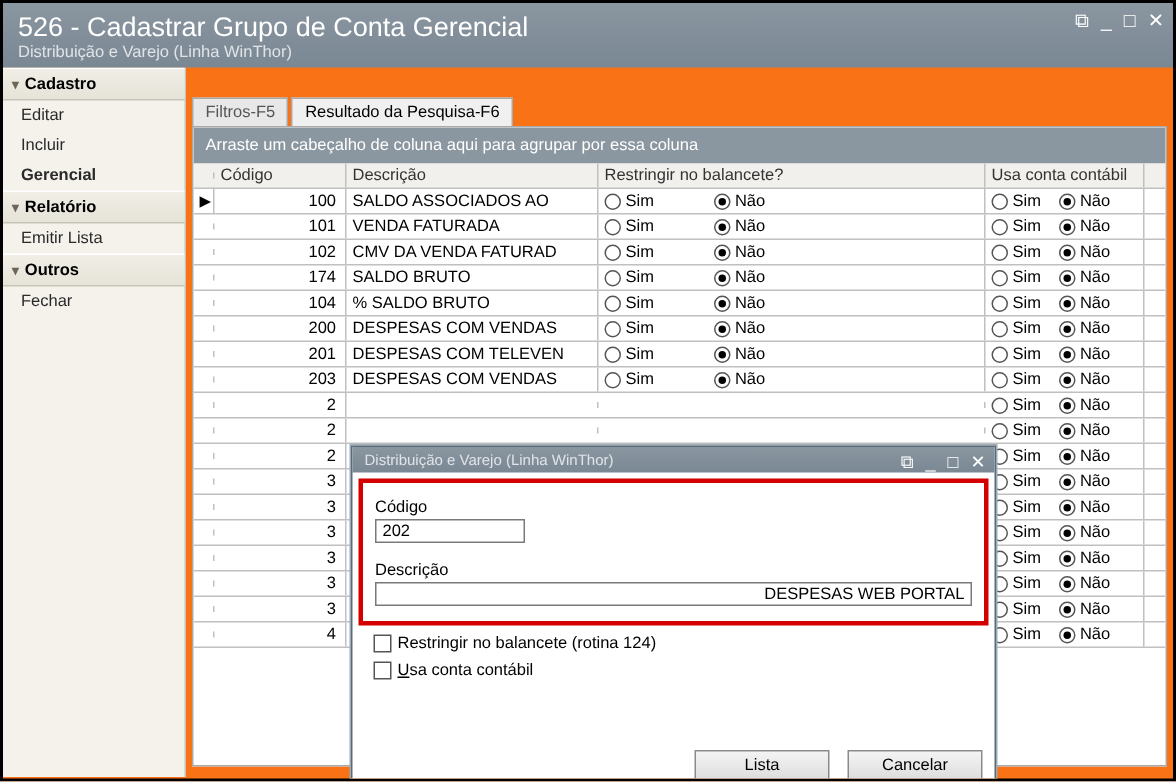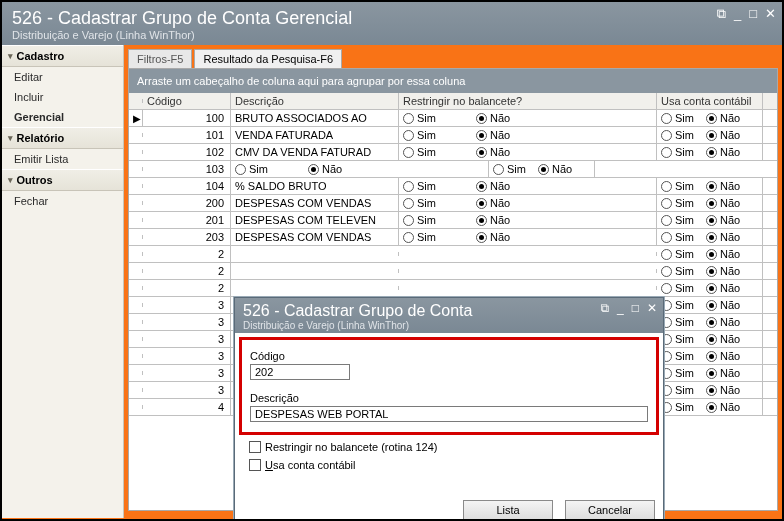--- a/index.html
+++ b/index.html
@@ -9,21 +9,21 @@
   .titlebar .title { font-size: 18px; font-weight: normal; }
   .titlebar .subtitle { font-size: 11px; color: #e0e4e8; }
   .titlebar .controls { position: absolute; top: 4px; right: 6px; display: flex; gap: 8px; }
   .titlebar .controls span { color: #fff; font-size: 13px; cursor: default; }
   .body-area { display: flex; height: calc(100% - 44px); }
   .sidebar { width: 122px; background: #f4f2eb; border-right: 1px solid #c8c4b8; }
   .accordion-header { background: linear-gradient(#f0eee6,#e6e3d8); border-top:1px solid #fff; border-bottom:1px solid #c8c4b8; padding: 4px 6px; font-weight: bold; display:flex; align-items:center; gap:4px; }
   .chevron { font-size: 9px; color:#6a6658; }
   .sidebar-item { padding: 4px 12px; color:#2a2a2a; cursor:default; }
   .sidebar-item.active { font-weight:bold; }
-  .main { flex:1; padding:4px 4px 4px 4px; position:relative; }
+  .main { flex:1; padding:20px 4px 4px 4px; position:relative; }
   .tabs { display:flex; gap:0; }
   .tab { padding:3px 8px; border:1px solid #a9a9a9; background:#f0f0f0; border-bottom:none; margin-right:2px; }
   .tab.inactive { background:#e8e8e8; color:#555; }
   .panel { border:1px solid #a9a9a9; background:#fff; height:calc(100% - 22px); position:relative; overflow:hidden; }
   .groupbar { background:#8a96a0; color:#fff; padding:6px 8px; font-size:11px; }
   .grid-head, .grid-row { display:flex; border-bottom:1px solid #c0c0c0; align-items:center; }
   .grid-head { background:#f1f0ec; font-weight:normal; color:#333; }
   .cell { padding:2px 4px; border-right:1px solid #c0c0c0; overflow:hidden; white-space:nowrap; }
   .col-mark { width:14px; text-align:center; }
   .col-cod { width:88px; text-align:right; padding-right:6px; }
@@ -38,21 +38,21 @@
   
   .dialog { position:absolute; left:232px; top:295px; width:430px; height:230px; border:1px solid #5a6a78; background:#fff; box-shadow:0 0 0 1px #9aaab6; }
   .dialog .titlebar2 { background:linear-gradient(#8a96a0,#7a8894); color:#fff; padding:4px 8px 2px 8px; position:relative; }
   .dialog .titlebar2 .t { font-size:16px; }
   .dialog .titlebar2 .s { font-size:10px; color:#e0e4e8; }
   .dialog .titlebar2 .ctr { position:absolute; top:3px; right:6px; display:flex; gap:8px; }
   .dialog .titlebar2 .ctr span { color:#fff; font-size:12px; }
   .dialog .content { padding:4px; }
   .red-box { border:3px solid #d40000; padding:8px 8px 10px 8px; }
   .field-label { margin-top:2px; }
-  .text-input { border:1px solid #7a7a7a; padding:1px 4px; background:#fff; }
+  .text-input { border:1px solid #7a7a7a; padding:1px 4px; background:#fff;text-align:right; }
   .codigo-input { width:100px; text-align:left; display:block; margin-top:2px; }
   .desc-input { width:100%; display:block; margin-top:2px; }
   .check-row { margin:6px 10px 2px 10px; display:flex; align-items:center; gap:4px; }
   .checkbox { width:12px; height:12px; border:1px solid #555; background:#fff; display:inline-block; }
   .underline { text-decoration:underline; }
   .dlg-buttons { position:absolute; bottom:6px; right:8px; display:flex; gap:12px; }
   .btn { width:90px; padding:3px 0; text-align:center; border:1px solid #8a8a8a; background:linear-gradient(#f4f4f4,#dedede); }
 </style>
 </head>
 <body>
@@ -103,21 +103,21 @@
           <div class="cell col-mark"></div>
           <div class="cell col-cod" style="text-align:left">Código</div>
           <div class="cell col-desc">Descrição</div>
           <div class="cell col-restr" style="display:block">Restringir no balancete?</div>
           <div class="cell col-conta" style="display:block">Usa conta contábil</div>
         </div>
         <div class="grid-body" id="grid-body">
             <div class="grid-row">
               <div class="cell col-mark"><span class="rowmark">▶</span></div>
               <div class="cell col-cod">100</div>
-              <div class="cell col-desc">BRUTO ASSOCIADOS AO</div>
+              <div class="cell col-desc">SALDO ASSOCIADOS AO</div>
               <div class="cell col-restr">
                 <span class="radio"><span class="dot"></span>Sim</span>
                 <span class="radio sel"><span class="dot"></span>Não</span>
               </div>
               <div class="cell col-conta">
                 <span class="radio"><span class="dot"></span>Sim</span>
                 <span class="radio sel"><span class="dot"></span>Não</span>
               </div>
             </div>
             <div class="grid-row">
@@ -141,21 +141,22 @@
                 <span class="radio"><span class="dot"></span>Sim</span>
                 <span class="radio sel"><span class="dot"></span>Não</span>
               </div>
               <div class="cell col-conta">
                 <span class="radio"><span class="dot"></span>Sim</span>
                 <span class="radio sel"><span class="dot"></span>Não</span>
               </div>
             </div>
             <div class="grid-row">
               <div class="cell col-mark"></div>
-              <div class="cell col-cod">103</div>
+              <div class="cell col-cod">174</div>
+              <div class="cell col-desc">SALDO BRUTO</div>
               <div class="cell col-restr">
                 <span class="radio"><span class="dot"></span>Sim</span>
                 <span class="radio sel"><span class="dot"></span>Não</span>
               </div>
               <div class="cell col-conta">
                 <span class="radio"><span class="dot"></span>Sim</span>
                 <span class="radio sel"><span class="dot"></span>Não</span>
               </div>
             </div>
             <div class="grid-row">
@@ -310,21 +311,20 @@
                 <span class="radio sel"><span class="dot"></span>Não</span>
               </div>
             </div>
           </div>
       </div>
     </div>
   </div>
 
   <div class="dialog">
     <div class="titlebar2">
-      <div class="t">526 - Cadastrar Grupo de Conta</div>
       <div class="s">Distribuição e Varejo (Linha WinThor)</div>
       <div class="ctr">
         <span>⧉</span>
         <span>_</span>
         <span>□</span>
         <span>✕</span>
       </div>
     </div>
     <div class="content">
       <div class="red-box">

